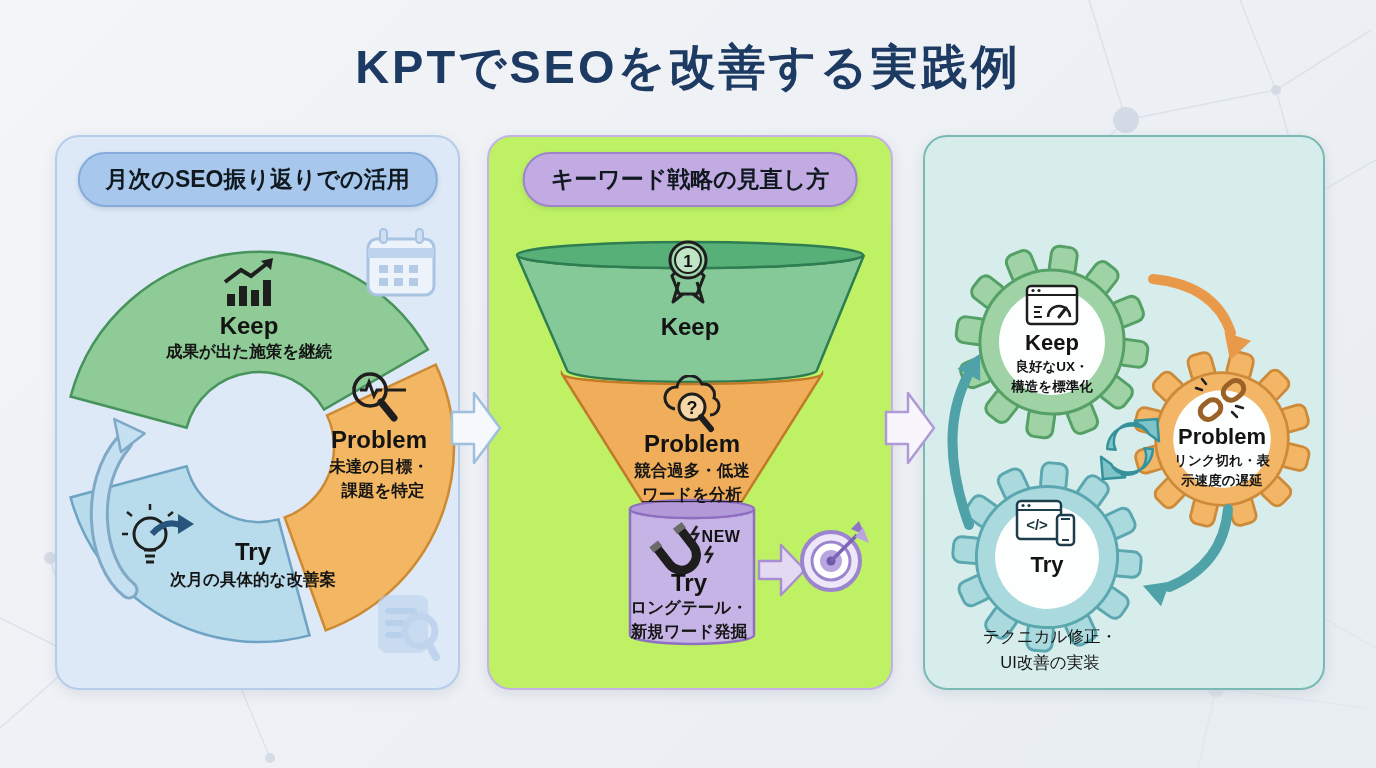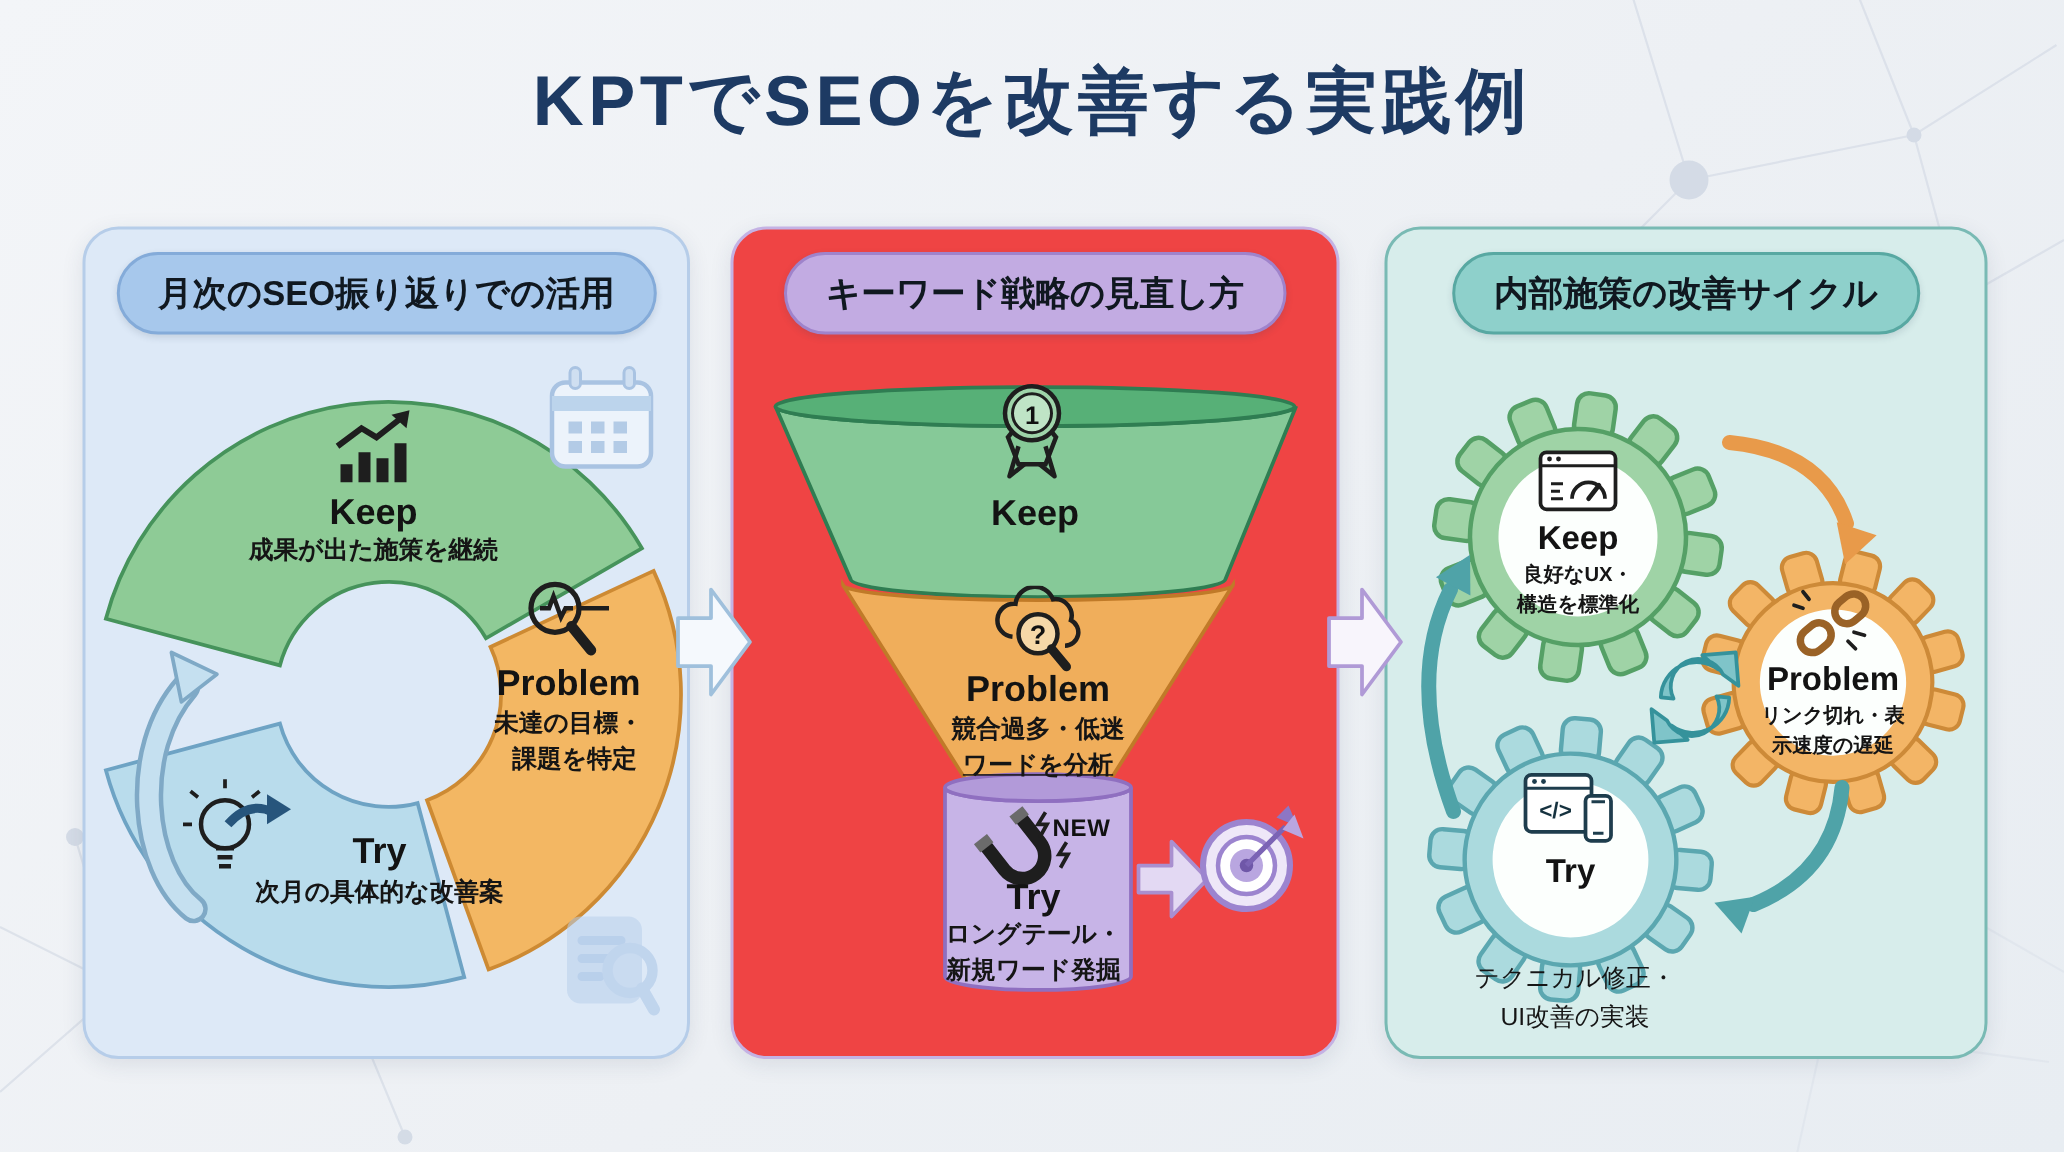--- a/index.html
+++ b/index.html
@@ -15,26 +15,26 @@
   .bg-bl { bottom:0; left:0; transform:scale(-1,-1); }
   .bg-br { bottom:0; right:0; transform:scale(1,-1); opacity:.5; }
 
   .page-title {
     position:absolute; top:36px; left:0; width:100%;
     text-align:center; font-size:47px; font-weight:800;
     color:#1d3a63; letter-spacing:3px;
   }
 
   .panel {
-    position:absolute; top:151px; height:555px;
+    position:absolute; top:135px; height:555px;
     border-radius:24px; overflow:hidden;
     box-shadow:0 4px 14px rgba(40,60,90,.10);
   }
   .panel-monthly  { left:55px;  width:405px; background:#dde9f7; border:2px solid #b6cde9; }
-  .panel-keyword  { left:487px; width:406px; background:#ef4444; border:2px solid #c4b2e4; }
+  .panel-keyword  { left:487px; width:406px; background:#bef264; border:2px solid #c4b2e4; }
   .panel-internal { left:923px; width:402px; background:#d7edeb; border:2px solid #79bab4; }
 
   .panel-head {
     position:absolute; top:15px; left:50%; transform:translateX(-50%);
     padding:10px 26px; border-radius:28px; white-space:nowrap;
     font-size:23px; font-weight:700; color:#101820;
     box-shadow:0 2px 5px rgba(40,60,90,.15);
   }
   .head-monthly  { background:#a7c8ec; border:2px solid #84abd9; }
   .head-keyword  { background:#c2abe2; border:2px solid #9f83cb; }
@@ -234,21 +234,20 @@
       <path d="M66,26 l-5,8 6,0 -5,9" fill="none" stroke="#1e1e1e" stroke-width="2.5"></path>
     </svg>
   </div>
   <div class="node magnet-tag" style="left:232px; top:400px;">NEW</div>
   <div class="node kpt-label" style="left:200px; top:446px;">Try</div>
   <div class="node kpt-desc" style="left:200px; top:471px;">ロングテール・</div>
   <div class="node kpt-desc" style="left:200px; top:495px;">新規ワード発掘</div>
 </div>
 
 <div class="panel panel-internal">
-  <div class="panel-head head-internal">内部施策の改善サイクル</div>
 
   <svg class="layer" width="402" height="555" viewBox="0 0 402 555">
     <defs>
       <g id="gear-teeth">
         <rect x="-13" y="-96" width="26" height="30" rx="8"></rect>
         <rect x="-13" y="-96" width="26" height="30" rx="8" transform="rotate(30)"></rect>
         <rect x="-13" y="-96" width="26" height="30" rx="8" transform="rotate(60)"></rect>
         <rect x="-13" y="-96" width="26" height="30" rx="8" transform="rotate(90)"></rect>
         <rect x="-13" y="-96" width="26" height="30" rx="8" transform="rotate(120)"></rect>
         <rect x="-13" y="-96" width="26" height="30" rx="8" transform="rotate(150)"></rect>

